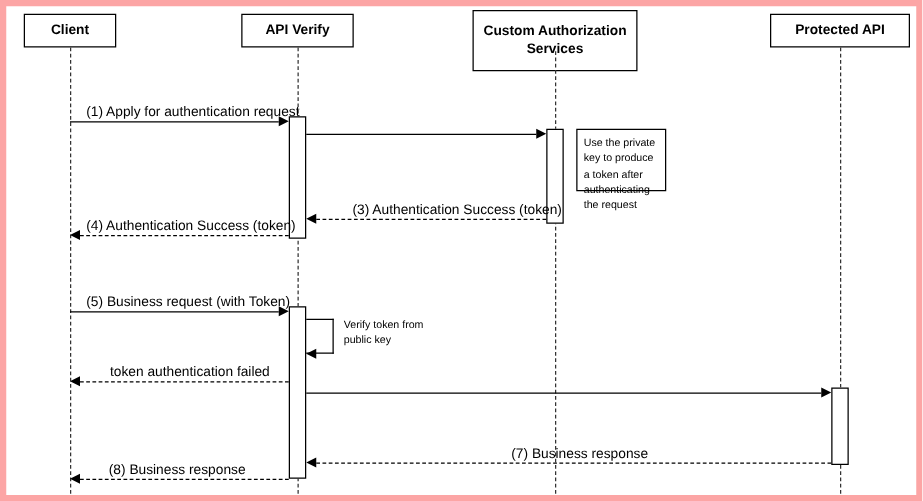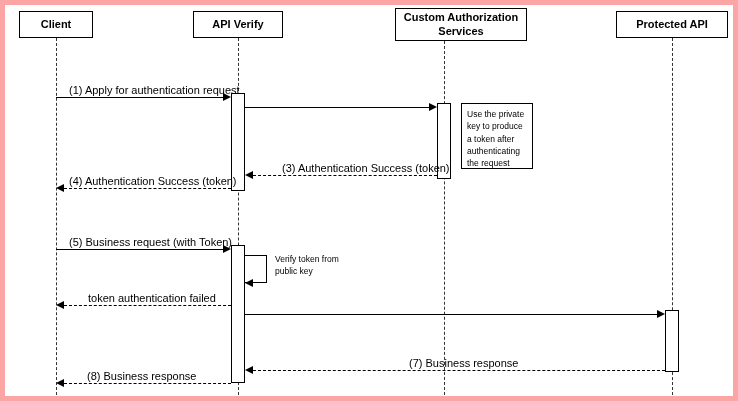--- a/index.html
+++ b/index.html
@@ -94,38 +94,38 @@
 <body>
 
 <div id="canvas">
 
   <div class="lifeline-head" style="left:14px; top:6px; width:74px; height:27px;">
     <span>Client</span>
   </div>
   <div class="lifeline-head" style="left:188px; top:6px; width:90px; height:27px;">
     <span>API Verify</span>
   </div>
-  <div class="lifeline-head" style="left:390px; top:3px; width:132px; height:33px;">
+  <div class="lifeline-head" style="left:373px; top:3px; width:132px; height:49px;">
     <span>Custom Authorization Services</span>
   </div>
   <div class="lifeline-head" style="left:611px; top:6px; width:112px; height:27px;">
     <span>Protected API</span>
   </div>
 
   <div class="lifeline-line" style="left:51px; top:33px; height:362px;"></div>
   <div class="lifeline-line" style="left:233px; top:33px; height:362px;"></div>
   <div class="lifeline-line" style="left:439px; top:36px; height:359px;"></div>
   <div class="lifeline-line" style="left:667px; top:33px; height:362px;"></div>
 
   <div class="activation" style="left:226px; top:88px; width:14px; height:98px;"></div>
   <div class="activation" style="left:432px; top:98px; width:14px; height:76px;"></div>
   <div class="activation" style="left:226px; top:240px; width:14px; height:138px;"></div>
   <div class="activation" style="left:660px; top:305px; width:14px; height:62px;"></div>
 
-  <div class="note" style="left:456px; top:98px; width:72px; height:66px;">
+  <div class="note" style="left:456px; top:98px; width:72px; height:50px;">
     <span>Use the private key to produce a token after authenticating the request</span>
   </div>
   <div class="note" style="left:266px; top:248px; width:70px; height:32px; border:none; padding:0 0 0 4px;">
     <span>Verify token from public key</span>
   </div>
 
   <div class="msg-line" style="left:51px; top:92px; width:167px;"></div>
   <div class="arrow-right" style="left:218px; top:88px;"></div>
   <div class="msg-label" style="left:64px; top:79px;">(1) Apply for authentication request</div>
 

